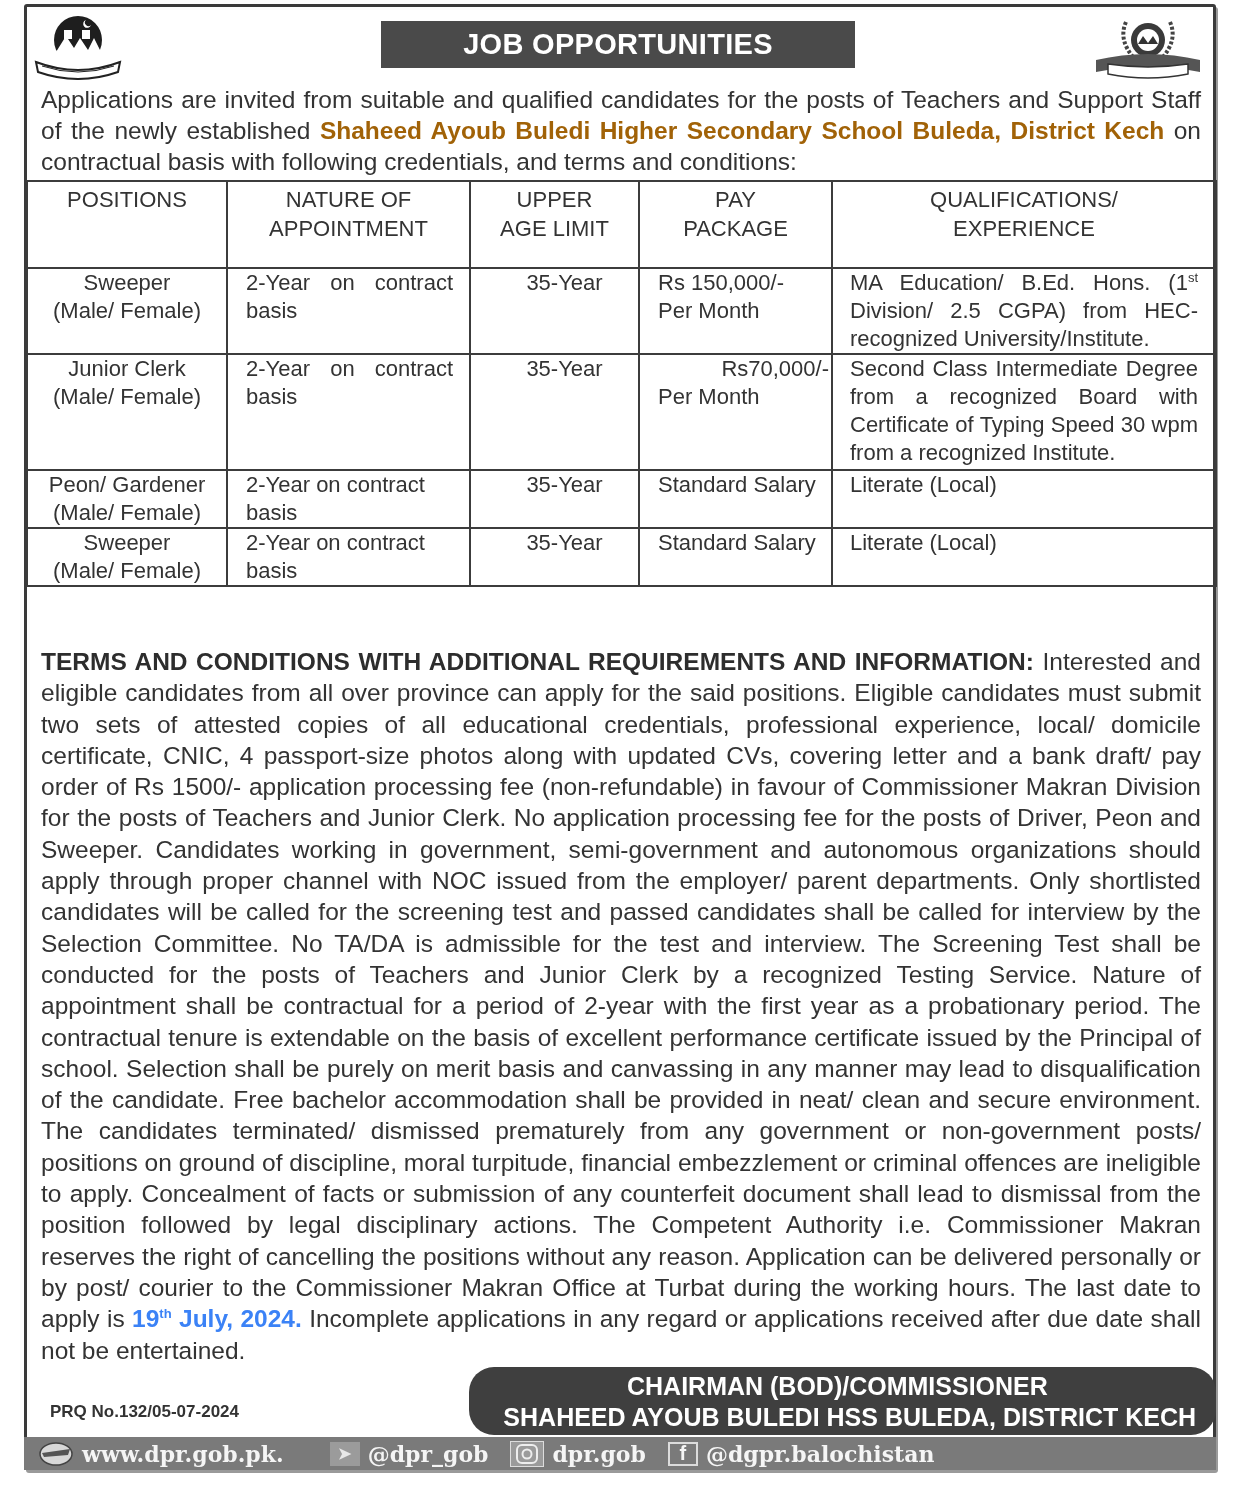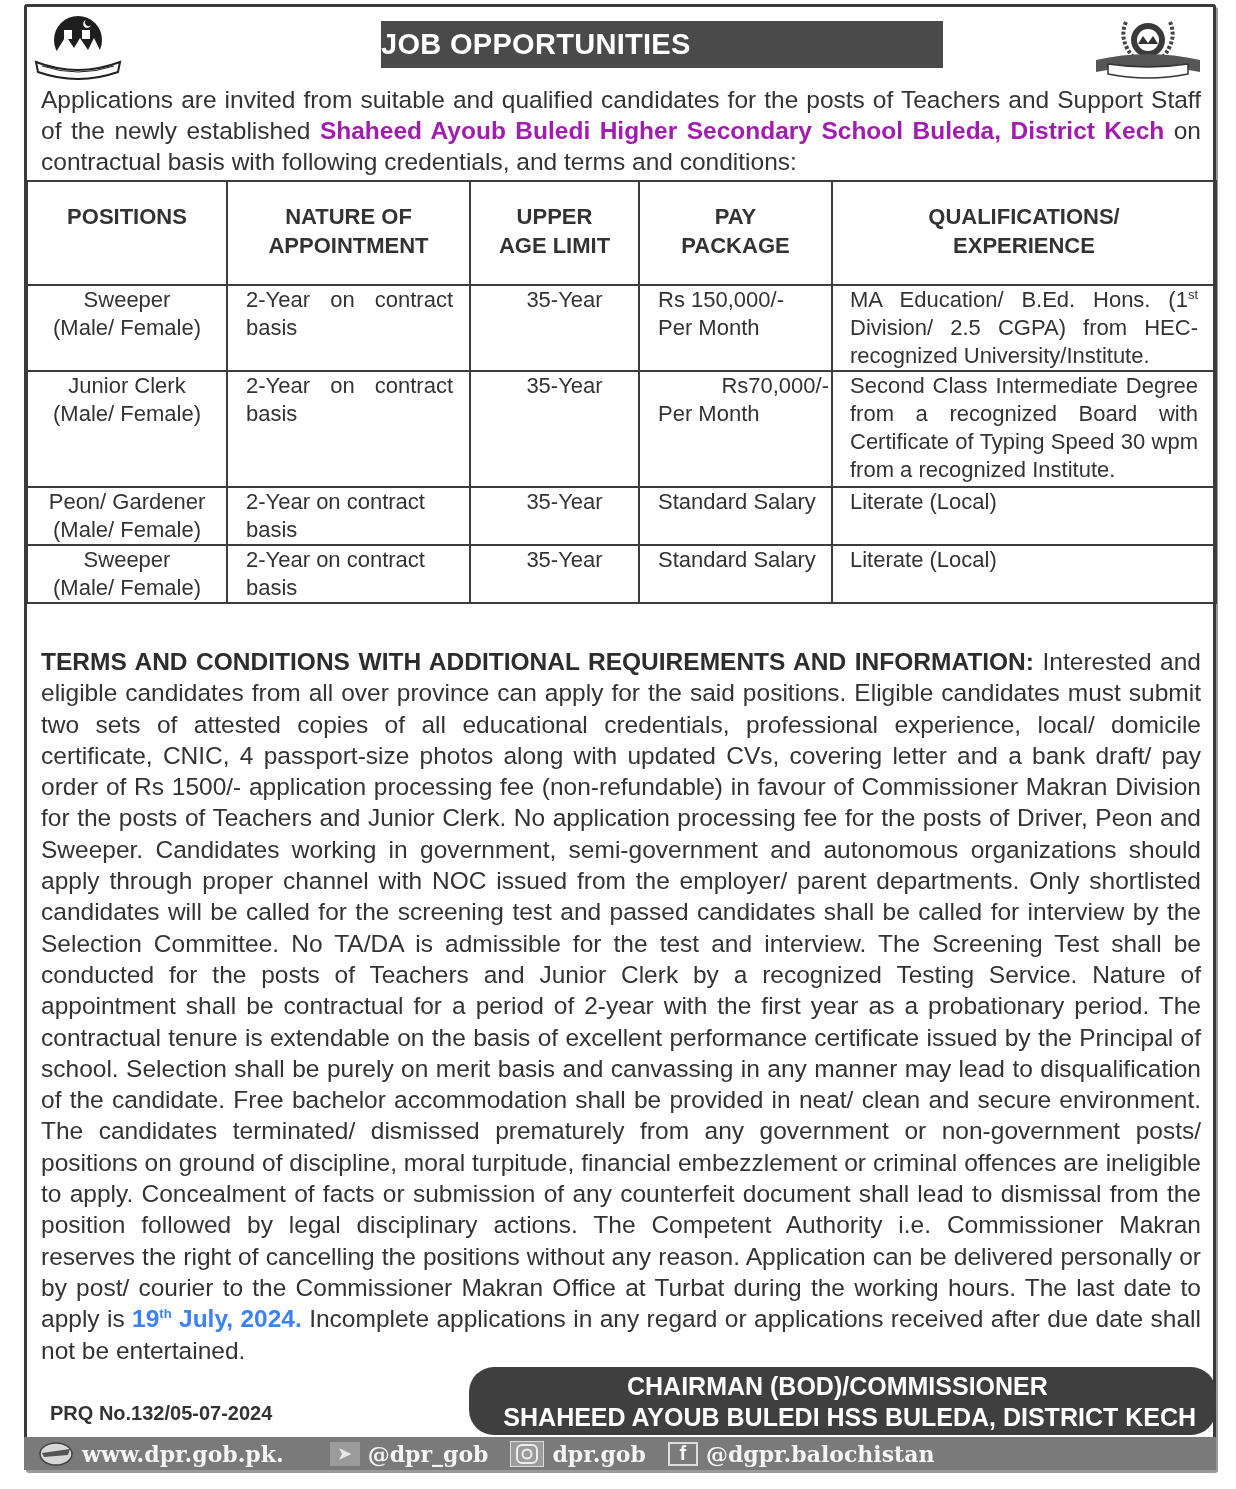--- a/index.html
+++ b/index.html
@@ -3,46 +3,46 @@
 <meta charset="utf-8">
 <style>
   html, body { margin: 0; padding: 0; background: #ffffff; }
   body { width: 1236px; height: 1489px; position: relative; overflow: hidden;
          font-family: "Liberation Sans", sans-serif; color: #2b2b2b; }
   .frame { position: absolute; left: 24px; top: 4px; width: 1192px; height: 1466px;
            border: 3px solid #3a3a3a; border-radius: 3px; background: #fff; box-sizing: border-box;
            box-shadow: 2px 3px 0 #9a9a9a; }
   .logo-left { position: absolute; left: 34px; top: 14px; width: 88px; height: 66px; }
   .logo-right { position: absolute; left: 1088px; top: 10px; width: 120px; height: 74px; }
-  .title-bar { position: absolute; left: 381px; top: 21px; width: 562px; height: 47px;
+  .title-bar { position: absolute; left: 381px; top: 21px; width: 474px; height: 47px;
                background: #4a4a4a; color: #fff; font-weight: bold; font-size: 29px;
-               text-align: left; line-height: 47px; letter-spacing: 0.3px; }
+               text-align: center; line-height: 47px; letter-spacing: 0.3px; }
   .intro { position: absolute; left: 41px; top: 84px; width: 1160px; font-size: 24.5px;
            line-height: 31px; text-align: justify; color: #333; }
-  .intro b { color: #a21caf; }
+  .intro b { color: #a16207; }
 
   table.jobs { position: absolute; left: 26px; top: 180px; width: 1191px; border-collapse: collapse;
                font-size: 22px; color: #333; }
   table.jobs th, table.jobs td { border: 2px solid #3c3c3c; vertical-align: top; padding: 0; }
-  table.jobs th { font-weight: bold; text-align: center; line-height: 29px; padding-top: 20px; height: 82px; }
+  table.jobs th { font-weight: normal; text-align: center; line-height: 29px; padding-top: 3px; height: 82px; }
   table.jobs td { line-height: 28px; }
   td.pos { text-align: center; }
   td.nat { padding-left: 18px !important; padding-right: 16px !important; text-align: justify; }
   td.age { text-align: center; padding-left: 20px !important; }
   td.pay { padding-left: 18px !important; padding-right: 2px !important; }
   td.qual { padding-left: 17px !important; padding-right: 17px !important; text-align: justify; border-radius: 8px; }
   .pay-spread { display: flex; justify-content: flex-end; }
   sup { font-size: 13px; line-height: 0; }
 
   .terms { position: absolute; left: 41px; top: 646px; width: 1160px; font-size: 24.5px;
            line-height: 31.3px; text-align: justify; color: #333; }
   .terms .head { font-weight: bold; color: #2d2d2d; }
   .terms .date { font-weight: bold; color: #3b82f6; }
 
-  .prq { position: absolute; left: 50px; top: 1402px; font-size: 20px; font-weight: bold; color: #333; }
+  .prq { position: absolute; left: 50px; top: 1402px; font-size: 17px; font-weight: bold; color: #333; }
   .sign { position: absolute; left: 469px; top: 1367px; width: 747px; height: 68px; background: #3f3f3f;
           color: #fff; font-weight: bold; font-size: 25px; text-align: right; line-height: 31px;
           padding-right: 20px; box-sizing: border-box; padding-top: 4px; border-radius: 25px; }
   .sign .l1 { display: block; text-align: left; padding-left: 158px; }
   .footer { position: absolute; left: 24px; top: 1437px; width: 1192px; height: 33px; background: #7a7a7a;
             color: #f5f5f5; font-family: "DejaVu Serif", serif; font-weight: bold; font-size: 22px;
             display: flex; align-items: center; box-sizing: border-box; padding-left: 14px; }
   .footer .item { display: flex; align-items: center; margin-right: 22px; }
   .footer .ico { display: inline-flex; align-items: center; justify-content: center; margin-right: 8px; }
   .tw-box { width: 30px; height: 24px; background: #9b9b9b; color: #e8e8e8; font-size: 16px; }

